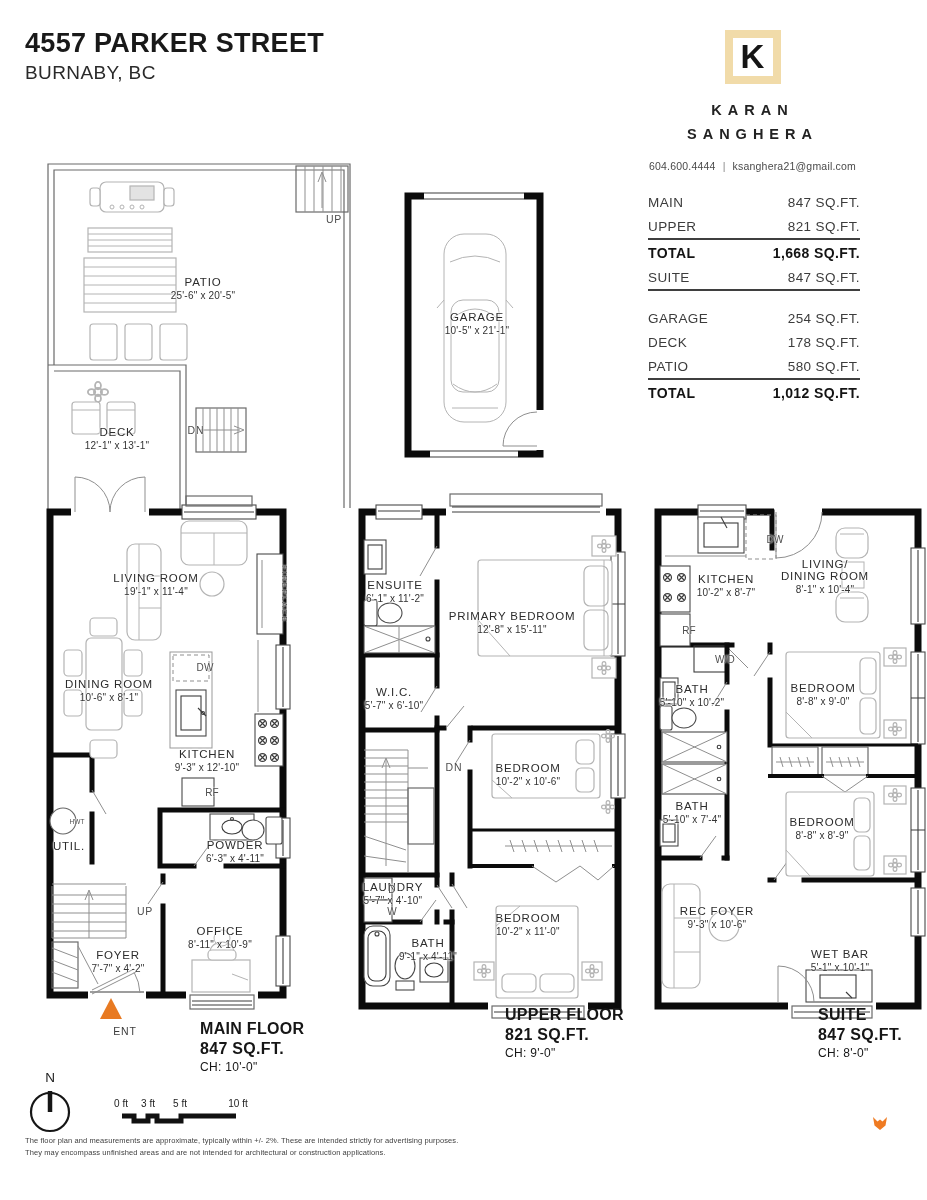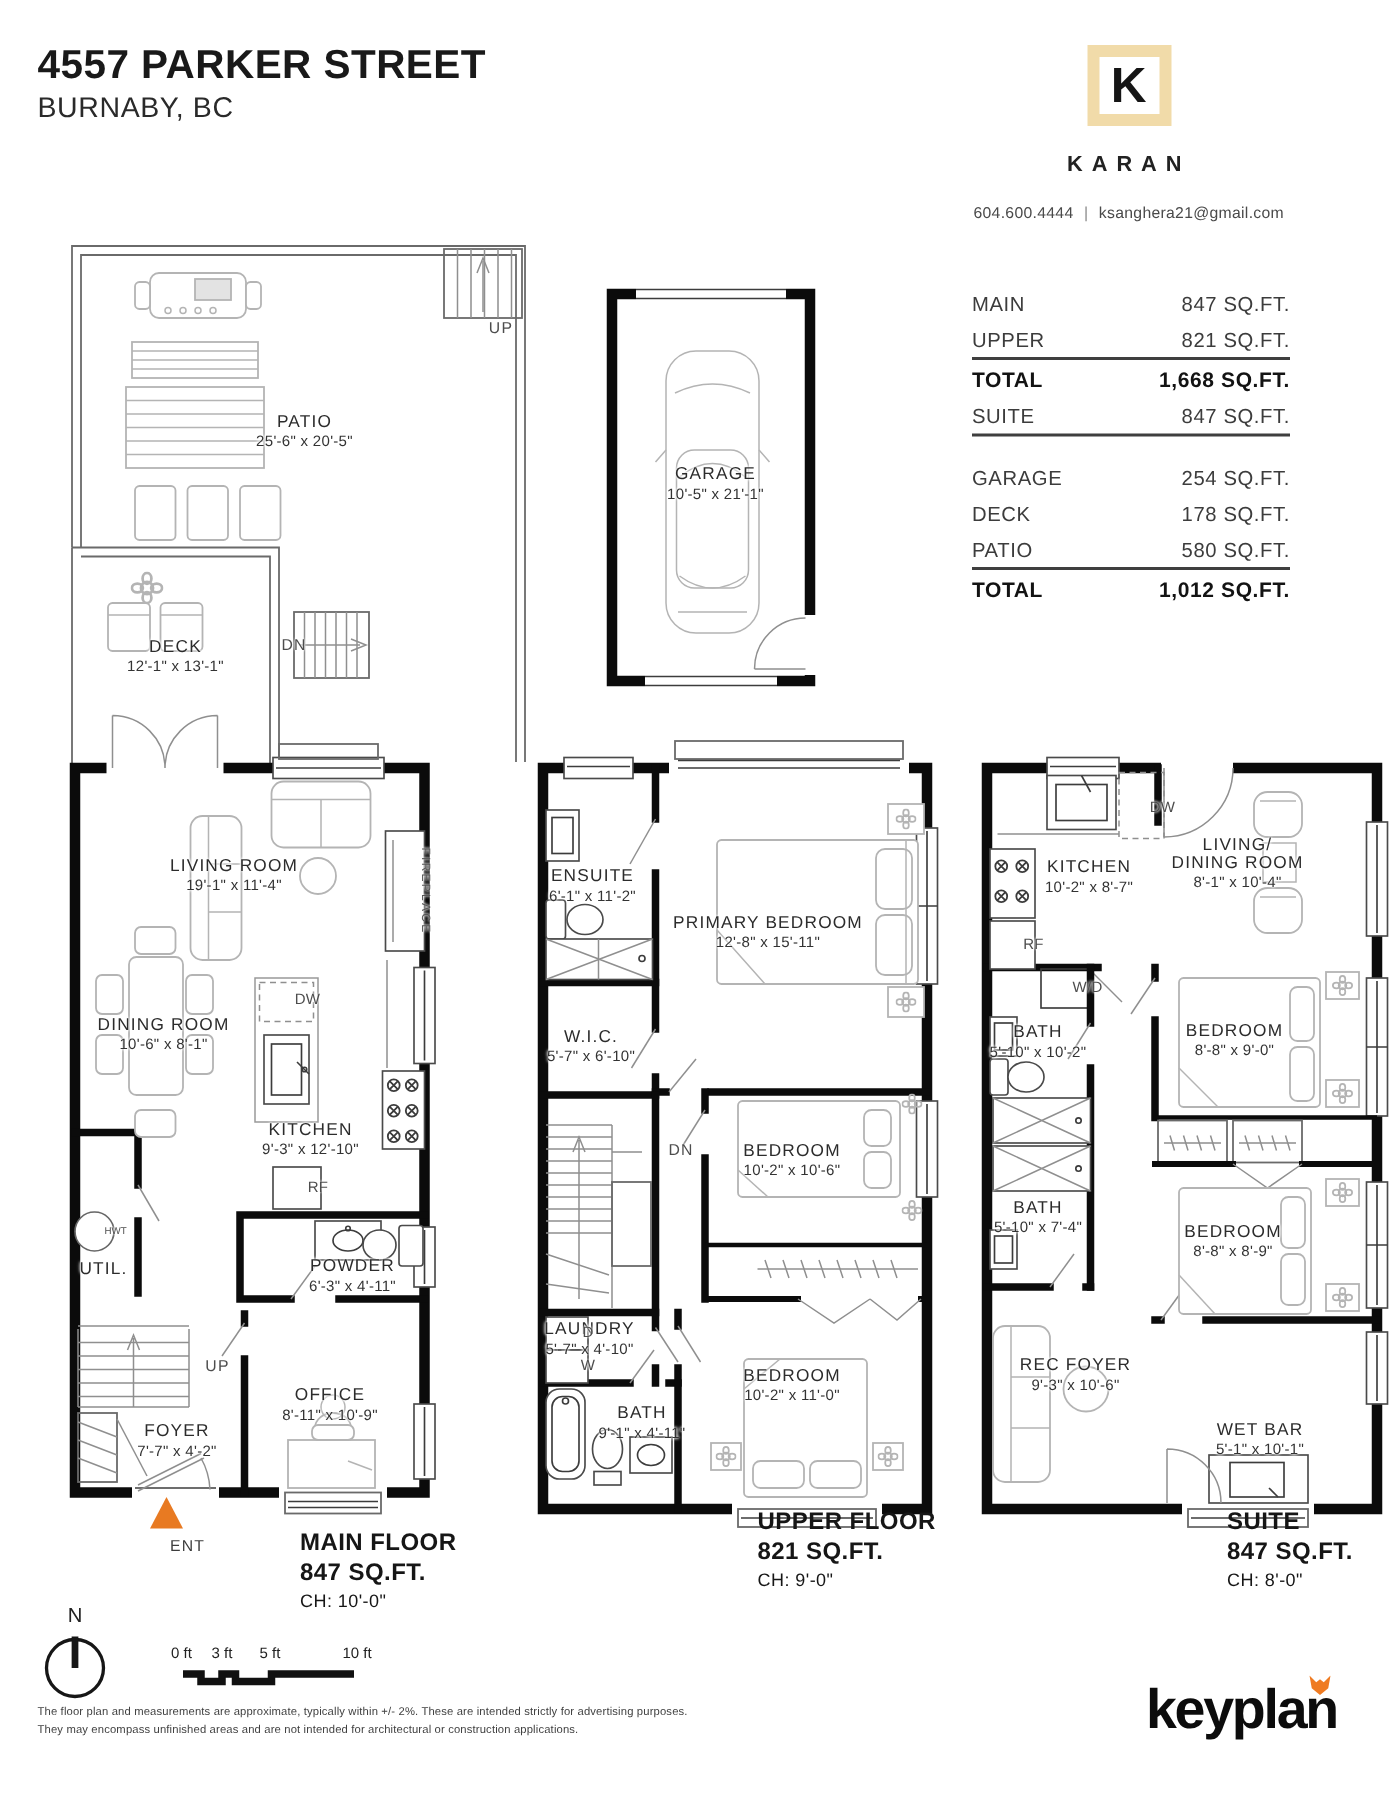--- a/index.html
+++ b/index.html
@@ -423,20 +423,21 @@
     <div class="header-address">4557 PARKER STREET</div>
     <div class="header-city">BURNABY, BC</div>
   </div>
 
   <div class="abs agent" style="left:640px;top:30px;z-index:5">
     <div class="k-logo">
       <span>K</span>
     </div>
     <div class="agent-name">
       <div>KARAN</div>
+      <div>SANGHERA</div>
     </div>
     <div class="agent-contact">
       <span>604.600.4444</span><span class="sep">|</span><span>ksanghera21@gmail.com</span>
     </div>
   </div>
 
   <div class="abs area-table" style="left:648px;top:190px;z-index:5">
     <div class="arow">
       <span>MAIN</span>
       <span>847 SQ.FT.</span>
@@ -614,18 +615,17 @@
   <div class="scale-label" style="left:121px;top:1103px">0 ft</div>
   <div class="scale-label" style="left:148px;top:1103px">3 ft</div>
   <div class="scale-label" style="left:180px;top:1103px">5 ft</div>
   <div class="scale-label" style="left:238px;top:1103px">10 ft</div>
 
   <div class="disclaimer" style="left:25px;top:1135px;width:600px">
     <div>The floor plan and measurements are approximate, typically within +/- 2%. These are intended strictly for advertising purposes.</div>
     <div>They may encompass unfinished areas and are not intended for architectural or construction applications.</div>
   </div>
 
-  <div class="keyplan" style="left:764px;top:1119px">keyplan</div>
   <svg class="fox" style="left:872px;top:1117px" width="16" height="14" viewBox="0 0 16 14">
     <path d="M1,0 L5.5,4.5 L8,2.5 L10.5,4.5 L15,0 L13.5,8.5 L8,13 L2.5,8.5 Z" fill="#ef7b22"></path>
   </svg>
 
 </div>
 
 </body></html>

